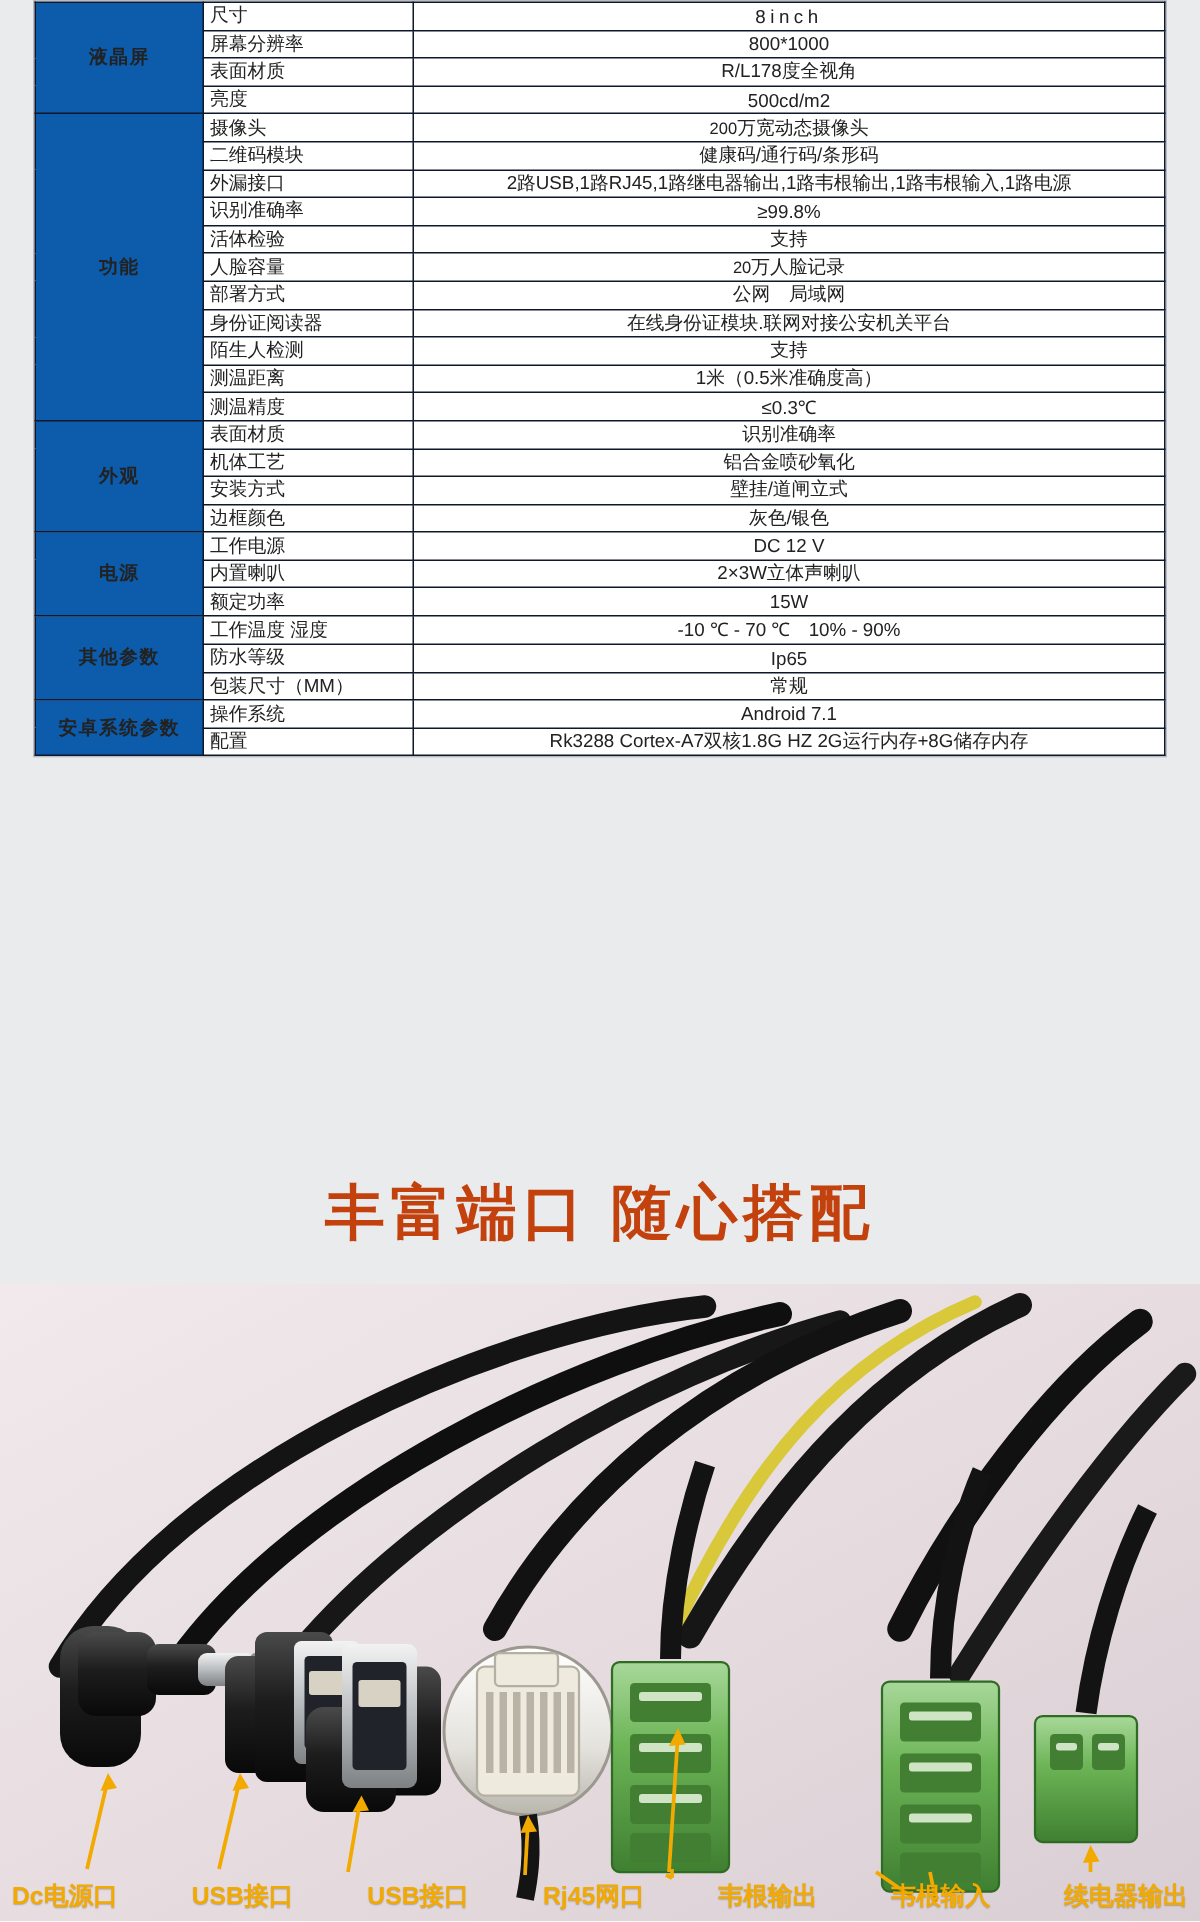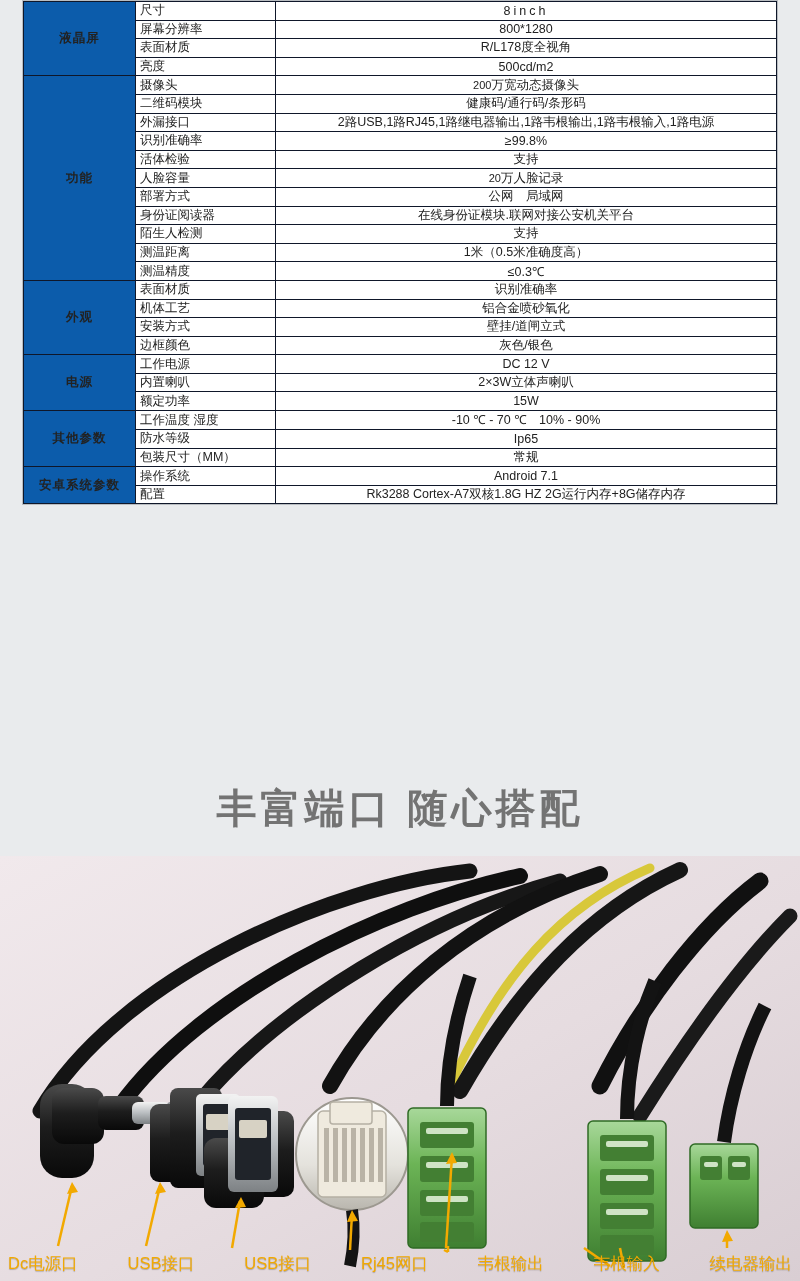--- a/index.html
+++ b/index.html
@@ -101,21 +101,21 @@
   .ports-title-bar {
     height: 96px;
     background: #e9ebed;
     display: flex;
     align-items: center;
     justify-content: center;
   }
   .ports-title {
     font-size: 40px;
     font-weight: bold;
-    color: #737373;
+    color: #c2410c;
     letter-spacing: 4px;
   }
   .photo {
     position: relative;
     width: 800px;
     height: 425px;
     background: linear-gradient(160deg,#efe7ea 0%, #e7dee2 40%, #ded4d9 100%);
     overflow: hidden;
   }
   .photo svg { position: absolute; left:0; top:0; }
@@ -123,21 +123,21 @@
     position: absolute;
     left: 0; bottom: 6px;
     width: 800px;
     display: flex;
     justify-content: space-between;
     padding: 0 8px;
   }
   .labels span {
     color: #f2a900;
     font-size: 16.5px;
-    font-weight: normal;
+    font-weight: bold;
     text-shadow: 0 1px 1px rgba(0,0,0,0.25);
     white-space: nowrap;
     text-align: right;
   }
 </style>
 </head>
 <body>
 
 <div class="page">
 
@@ -146,21 +146,21 @@
     <div class="table-wrap">
       <table class="spec">
         <tbody id="spec-body">
             <tr>
               <td class="group" rowspan="4">液晶屏</td>
               <td class="attr">尺寸</td>
               <td class="val" style="letter-spacing: 3px;">8inch</td>
             </tr>
             <tr>
               <td class="attr">屏幕分辨率</td>
-              <td class="val">800*1280</td>
+              <td class="val">800*1000</td>
             </tr>
             <tr>
               <td class="attr">表面材质</td>
               <td class="val">R/L178度全视角</td>
             </tr>
             <tr>
               <td class="attr">亮度</td>
               <td class="val">500cd/m2</td>
             </tr>
             <tr>

